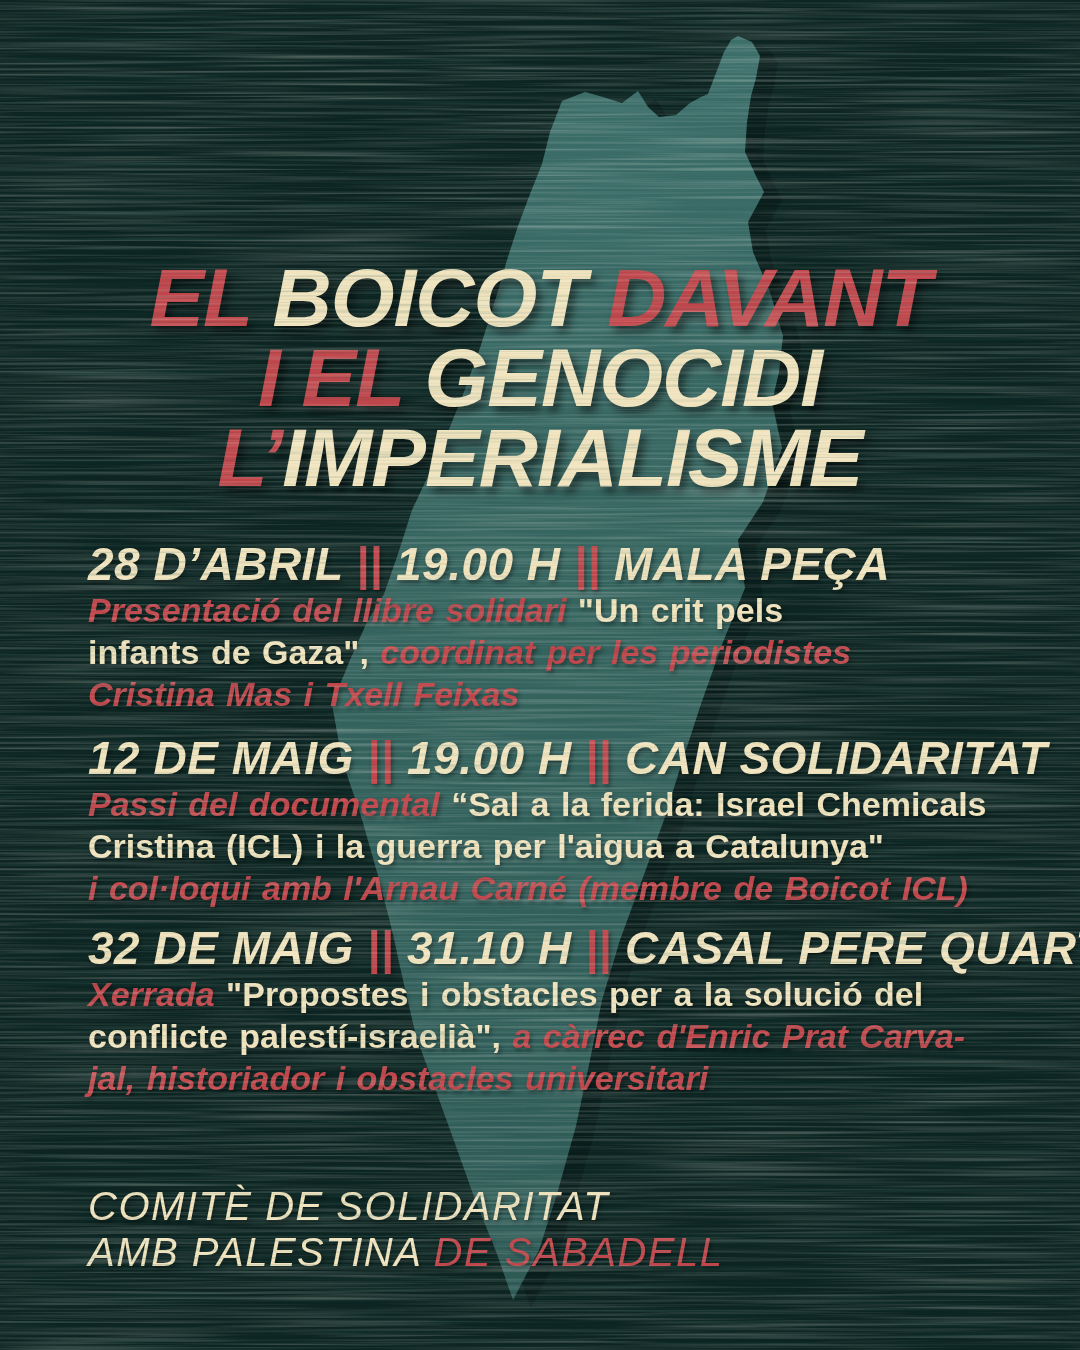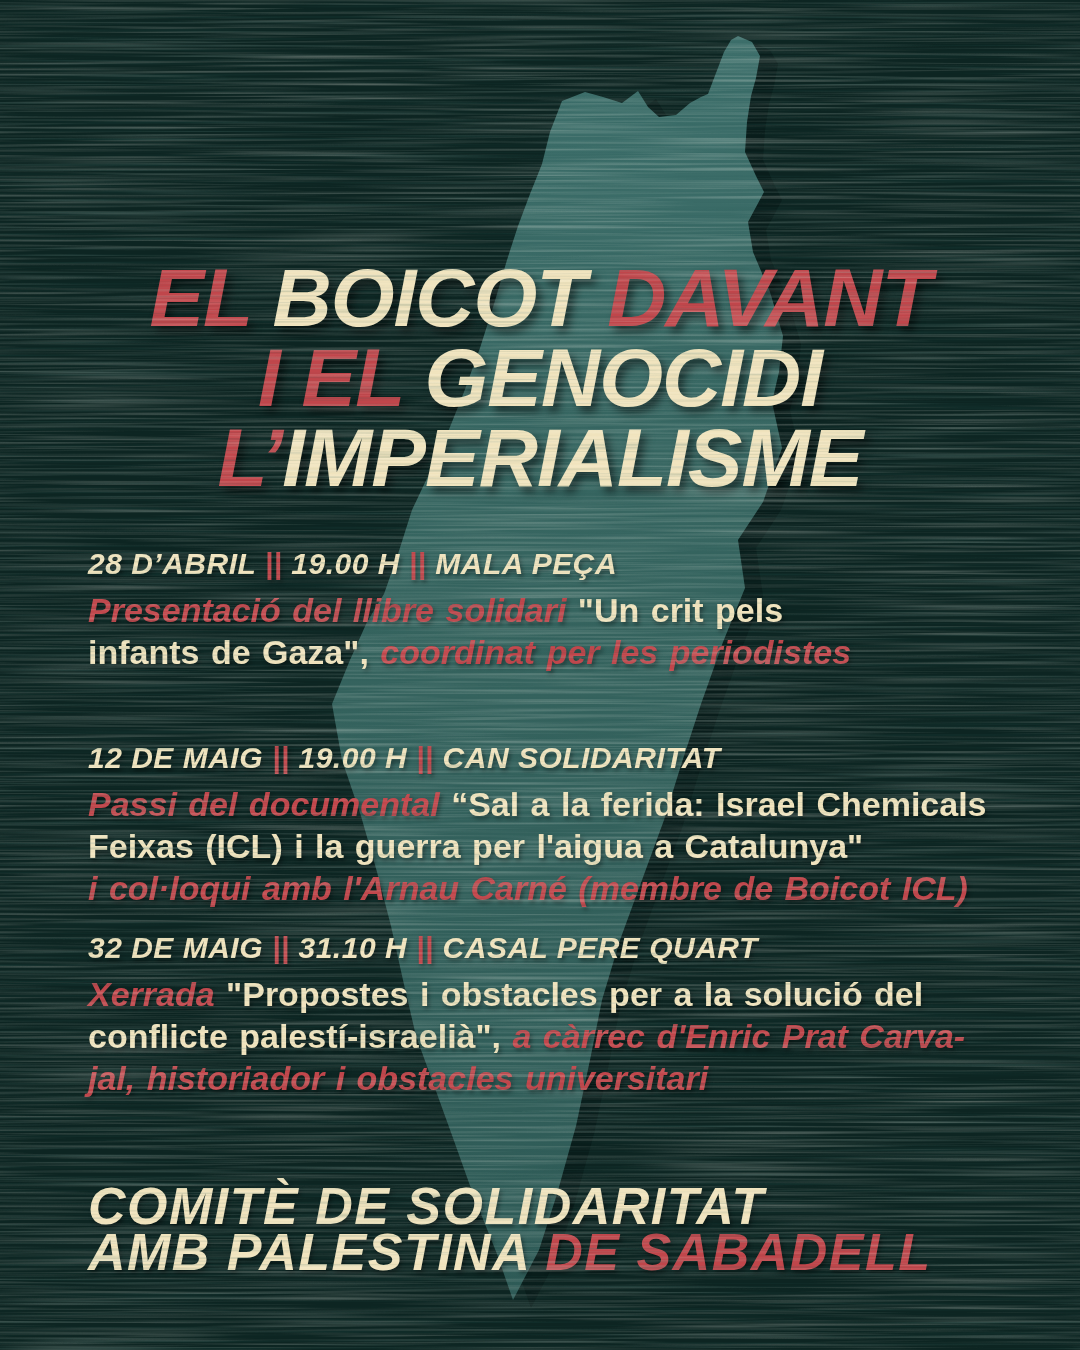--- a/index.html
+++ b/index.html
@@ -34,34 +34,34 @@
     margin-top:32px;
   }
   .event{
     position:absolute;left:88px;width:960px;
     text-shadow:2px 3px 4px rgba(0,0,0,0.4);
   }
   .e1{top:540px;} .e2{top:734px;} .e3{top:924px;}
   .ehead{
     margin:0;
     font-weight:bold;font-style:italic;
-    font-size:30px;line-height:48px;letter-spacing:0.5px;
+    font-size:46px;line-height:48px;letter-spacing:0.5px;
     white-space:nowrap;
   }
   .eline{
     margin:2px 0 0 0;
     font-weight:bold;font-style:normal;
     font-size:34px;line-height:40px;letter-spacing:0px;word-spacing:2px;
     white-space:nowrap;
   }
   .eline .seg.red{font-style:italic;margin-top:8px;}
   .footer{
     position:absolute;left:88px;top:1183px;width:940px;
-    font-weight:bold;font-style:italic;
-    font-size:52px;line-height:46px;letter-spacing:1.5px;
+    font-weight:normal;font-style:italic;
+    font-size:40px;line-height:46px;letter-spacing:1.5px;
     text-shadow:2px 3px 4px rgba(0,0,0,0.4);
     white-space:nowrap;
   }
   .seg.cream{color:var(--cream);}
   .seg.red{color:var(--red);}
 </style>
 </head>
 <body>
 
 <div class="poster">
@@ -103,26 +103,27 @@
     <div class="title">
       <div class="tline"><span class="seg red">EL </span><span class="seg cream">BOICOT </span><span class="seg red">DAVANT</span></div>
       <div class="tline"><span class="seg red">I EL </span><span class="seg cream">GENOCIDI</span></div>
       <div class="tline"><span class="seg red">L’</span><span class="seg cream">IMPERIALISME</span></div>
     </div>
 
     <section class="event e1">
       <h2 class="ehead"><span class="seg cream">28 D’ABRIL </span><span class="seg red">|| </span><span class="seg cream">19.00 H </span><span class="seg red">|| </span><span class="seg cream">MALA PEÇA</span></h2>
       <p class="eline"><span class="seg red">Presentació del llibre solidari </span><span class="seg cream">"Un crit pels</span></p>
       <p class="eline"><span class="seg cream">infants de Gaza", </span><span class="seg red">coordinat per les periodistes</span></p>
+      <p class="eline"><span class="seg red">Cristina Mas i Txell Feixas</span></p>
     </section>
 
     <section class="event e2">
       <h2 class="ehead"><span class="seg cream">12 DE MAIG </span><span class="seg red">|| </span><span class="seg cream">19.00 H </span><span class="seg red">|| </span><span class="seg cream">CAN SOLIDARITAT</span></h2>
       <p class="eline"><span class="seg red">Passi del documental </span><span class="seg cream">“Sal a la ferida: Israel Chemicals</span></p>
-      <p class="eline"><span class="seg cream">Feixas (ICL) i la guerra per l'aigua a Catalunya"</span></p>
+      <p class="eline"><span class="seg cream">Cristina (ICL) i la guerra per l'aigua a Catalunya"</span></p>
       <p class="eline"><span class="seg red">i col·loqui amb l'Arnau Carné (membre de Boicot ICL)</span></p>
     </section>
 
     <section class="event e3">
       <h2 class="ehead"><span class="seg cream">32 DE MAIG </span><span class="seg red">|| </span><span class="seg cream">31.10 H </span><span class="seg red">|| </span><span class="seg cream">CASAL PERE QUART</span></h2>
       <p class="eline"><span class="seg red">Xerrada </span><span class="seg cream">"Propostes i obstacles per a la solució del</span></p>
       <p class="eline"><span class="seg cream">conflicte palestí-israelià", </span><span class="seg red">a càrrec d'Enric Prat Carva-</span></p>
       <p class="eline"><span class="seg red">jal, historiador i obstacles universitari</span></p>
     </section>
 

